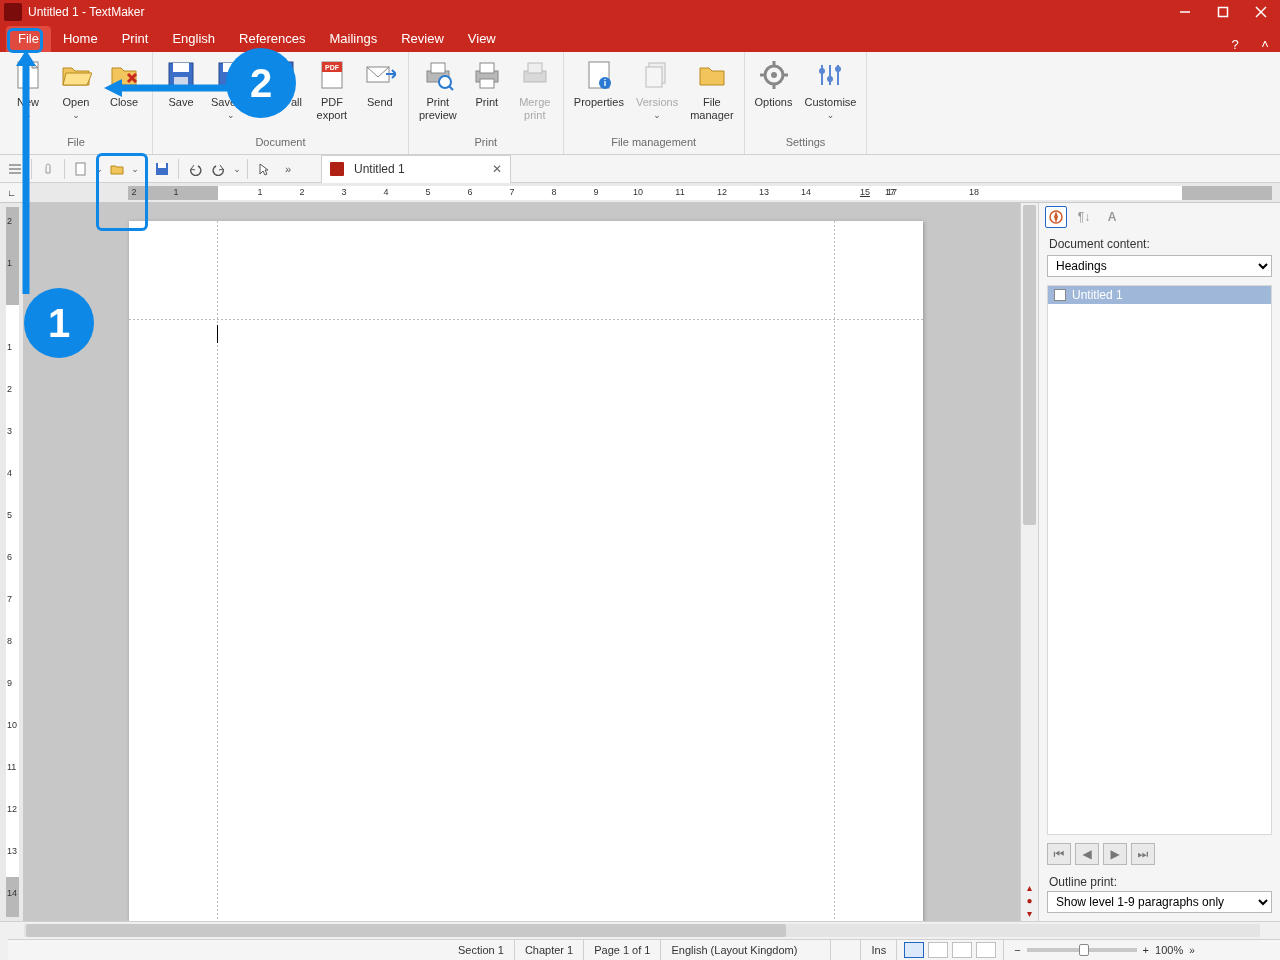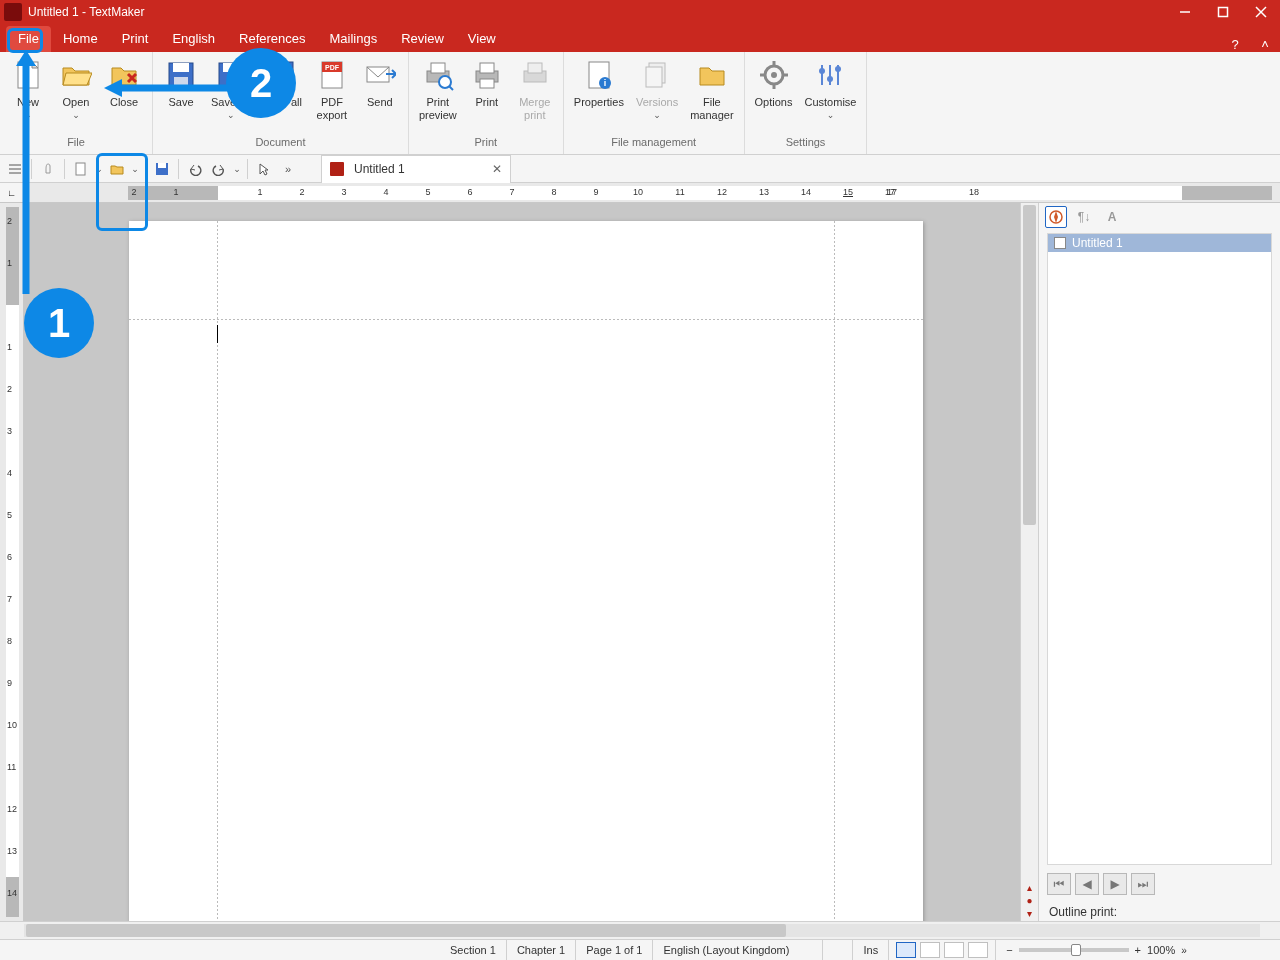--- a/index.html
+++ b/index.html
@@ -74,21 +74,21 @@
 .sidepanel .tree .node { background:#9fb7d9; color:#fff; padding:2px 6px; display:flex; align-items:center; gap:6px; font-size:12px;}
 .sidepanel .tree .node .cb { width:12px; height:12px; background:#fff; border:1px solid #888;}
 .sidepanel .nav { padding:6px 8px; display:flex; gap:4px;}
 .sidepanel .nav .nb { width:24px; height:22px; border:1px solid #b8b8b8; background:#e9e9e9; display:flex; align-items:center; justify-content:center; color:#777;}
 .sidepanel .ol-label { padding:4px 10px 2px; color:#333;}
 .scroll-h-row { height:18px; background:#f0f0f0; border-top:1px solid #d0d0d0; position:absolute; left:0; right:0; bottom:21px; display:flex;}
 .scroll-h-row .hs { flex:1; margin:2px 20px 2px 24px; background:#e4e4e4; position:relative;}
 .scroll-h-row .hs .thumb{position:absolute; left:2px; top:0; bottom:0; width:760px; background:#c8c8c8; border-radius:2px;}
 
 
-.statusbar { position: absolute; left:0; right:0; bottom:0; height:21px; background:#f5f5f5; border-top:1px solid #d0d0d0; display:flex; align-items:center; font-size:11px; color:#333;}
+.statusbar { position: absolute; left:8px; right:0; bottom:0; height:21px; background:#f5f5f5; border-top:1px solid #d0d0d0; display:flex; align-items:center; font-size:11px; color:#333;}
 .statusbar .cell { padding: 0 10px; border-right:1px solid #d0d0d0; height:100%; display:flex; align-items:center;}
 .statusbar .spacer { flex:1; }
 .statusbar .viewbtn { width:20px; height:16px; border:1px solid #c0c0c0; margin:0 1px; background:#fff;}
 .statusbar .viewbtn.active { border-color:#2066c4; background:#dce9fb;}
 .statusbar .zoom { display:flex; align-items:center; gap:6px; padding:0 10px;}
 .statusbar .zslider { width:110px; height:4px; background:#c8c8c8; position:relative;}
 .statusbar .zslider .knob { position:absolute; left:52px; top:-4px; width:10px; height:12px; background:#fff; border:1px solid #888; border-radius:2px;}
 
 
 .annot-rect { position:absolute; border:3px solid #0d88e6; border-radius:6px; pointer-events:none; z-index:1000;}
@@ -422,21 +422,21 @@
         <span style="left: 300px;">5</span>
         <span style="left: 342px;">6</span>
         <span style="left: 384px;">7</span>
         <span style="left: 426px;">8</span>
         <span style="left: 468px;">9</span>
         <span style="left: 510px;">10</span>
         <span style="left: 552px;">11</span>
         <span style="left: 594px;">12</span>
         <span style="left: 636px;">13</span>
         <span style="left: 678px;">14</span>
-        <span style="left: 720px; text-decoration: underline;">15</span>
+        <span style="left: 737px; text-decoration: underline;">15</span>
         <span style="left: 762px;">17</span>
         <span style="left: 764px;">17</span>
         <span style="left: 846px;">18</span>
       </div>
   </div>
 </div>
 
 <div class="mainwrap">
   <div class="vruler">
     <div class="strip">
@@ -482,33 +482,40 @@
     <div class="sp-tabs">
       <div class="spt active">
           <svg width="14" height="14">
             <circle cx="7" cy="7" r="6" fill="none" stroke="#d05a2a" stroke-width="1.5"></circle>
             <path d="M7 1 L9 7 L7 13 L5 7 Z" fill="#d05a2a"></path>
           </svg>
         </div>
       <div class="spt" style="color:#999;">¶↓</div>
       <div class="spt" style="color:#999;font-weight:bold;">A</div>
     </div>
+    <div class="sp-label">Document content:</div>
+    <select>
+      <option>Headings</option>
+    </select>
     <div class="tree">
       <div class="node">
         <span class="cb"></span>
         <span>Untitled 1</span>
       </div>
     </div>
     <div class="nav">
       <div class="nb">⏮</div>
       <div class="nb">◀</div>
       <div class="nb">▶</div>
       <div class="nb">⏭</div>
     </div>
     <div class="ol-label">Outline print:</div>
+    <select style="margin-bottom:8px;">
+      <option>Show level 1-9 paragraphs only</option>
+    </select>
   </div>
 </div>
 
 <div class="scroll-h-row">
   <div class="hs">
       <div class="thumb"></div>
     </div>
 </div>
 
 <div class="statusbar">

